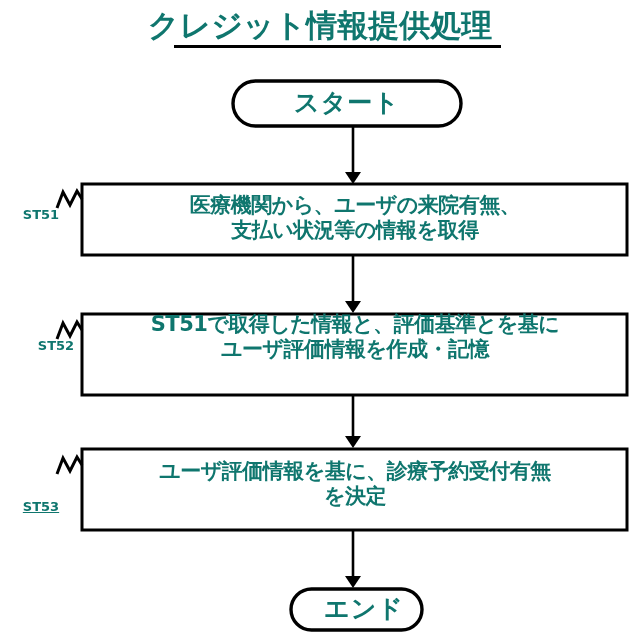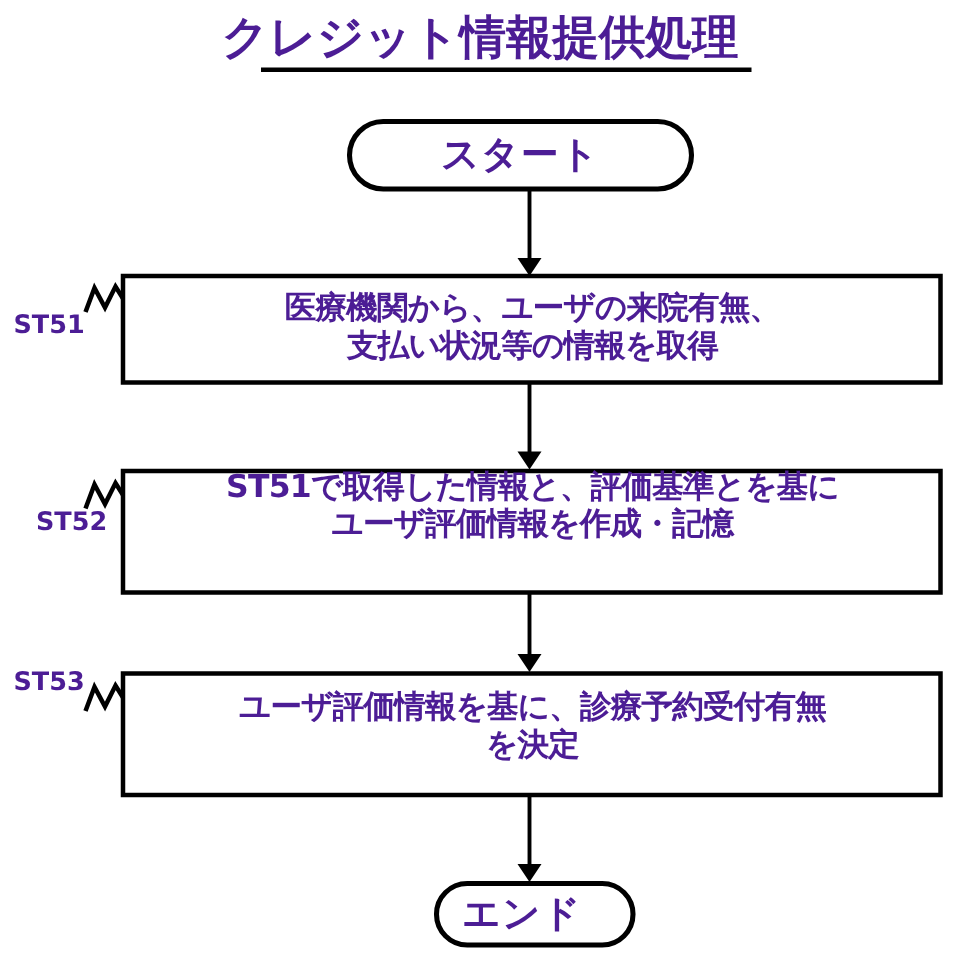--- a/index.html
+++ b/index.html
@@ -25,21 +25,21 @@
     position: absolute;
     left: 0;
     top: 0;
     width: 640px;
     height: 640px;
   }
   .txt {
     position: absolute;
     text-align: center;
     font-weight: bold;
-    color: #4c1d95;
+    color: #0f766e;
     line-height: 1.18;
     white-space: pre;
     letter-spacing: -0.5px;
   }
   
   #title-text {
     left: 0;
     top: 8px;
     width: 640px;
     font-size: 31px;
@@ -54,48 +54,49 @@
     height: 3px;
     background: #000000;
   }
   
   #start-label {
     left: 232px;
     top: 88px;
     width: 230px;
     font-size: 25px;
     letter-spacing: 1px;
+    font-family: Liberation Serif, serif;
   }
   #end-label {
-    left: 274px;
+    left: 290px;
     top: 594px;
     width: 148px;
     font-size: 25px;
     letter-spacing: 1px;
   }
   
   .box-text {
     font-size: 21px;
     left: 84px;
     width: 542px;
   }
   #box1-text { top: 193px; }
   #box2-text { top: 312px; }
   #box3-text { top: 459px; }
   
   .step-label {
-    font-size: 17px;
+    font-size: 13px;
     font-weight: bold;
     width: 64px;
-    text-align: left;
+    text-align: center;
     letter-spacing: 0px;
   }
   #st51-label { left: 9px; top: 207px; }
   #st52-label { left: 24px; top: 338px; }
-  #st53-label { left: 9px; top: 445px; }
+  #st53-label { left: 9px; top: 499px; text-decoration: underline; }
 </style>
 </head>
 <body>
 
 <div id="canvas">
 
   <svg class="layer" viewBox="0 0 640 640" xmlns="http://www.w3.org/2000/svg">
 
     <rect x="233" y="81" width="228" height="45" rx="22.5" ry="22.5" fill="#ffffff" stroke="#000000" stroke-width="3.4"></rect>
 

